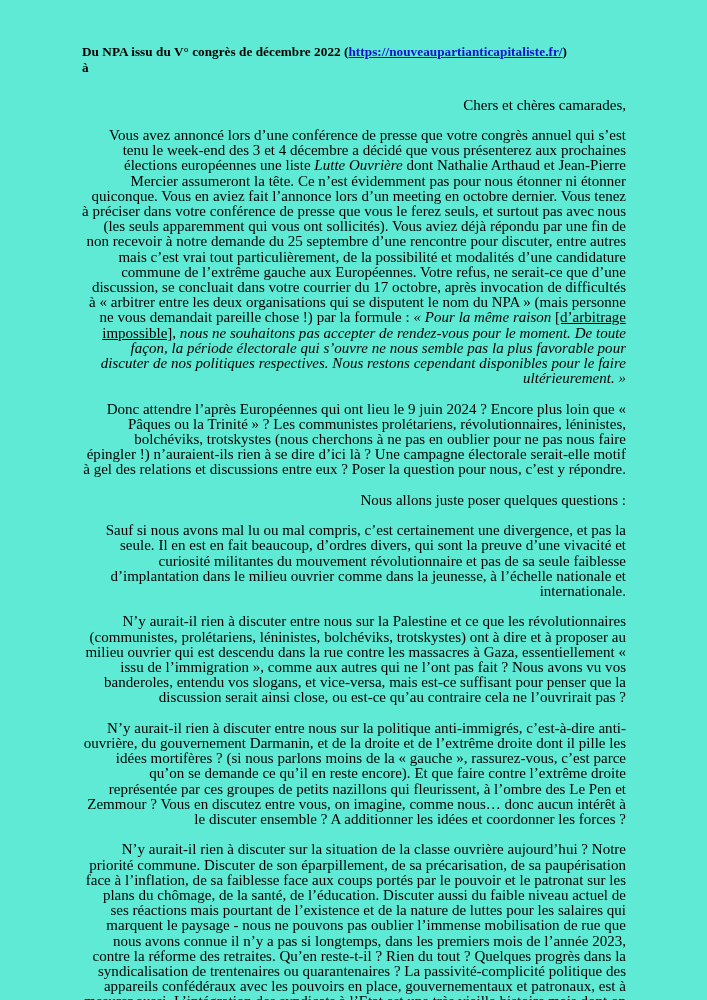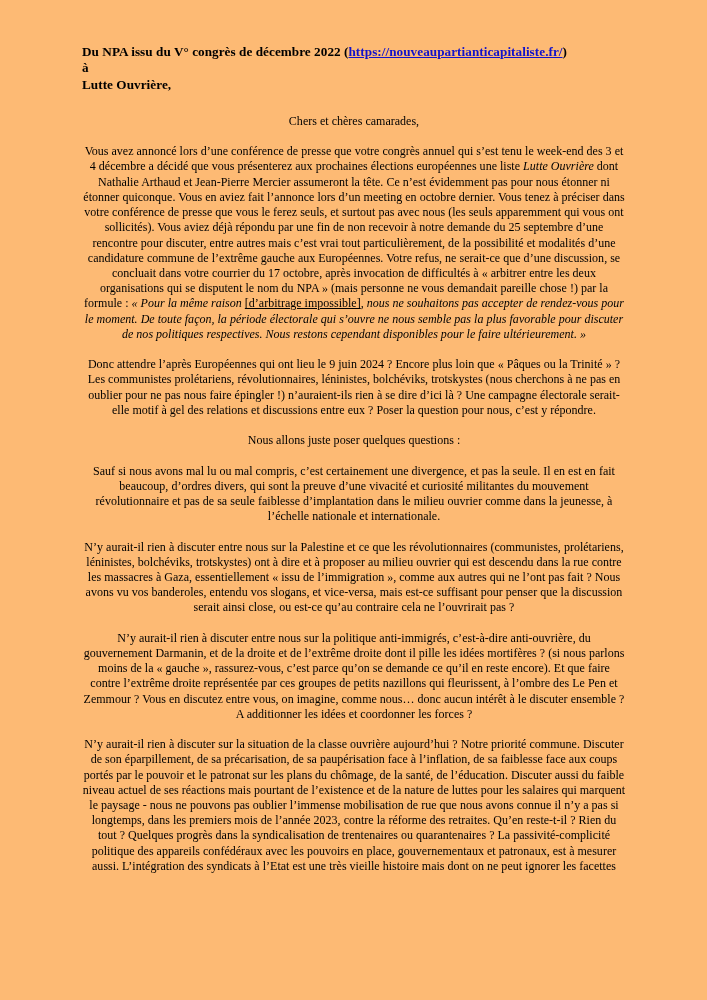--- a/index.html
+++ b/index.html
@@ -13,21 +13,21 @@
     height: 1000px;
     overflow: hidden;
     font-family: "Liberation Serif", "DejaVu Serif", serif;
     color: #000000;
     -webkit-font-smoothing: antialiased;
   }
   .page {
     position: relative;
     width: 707px;
     height: 1000px;
-    background: #fdba74;
+    background: #5eead4;
     box-sizing: border-box;
   }
   .content {
     position: absolute;
     left: 82px;
     top: 44px;
     width: 544px;
   }
   .header-block {
     font-weight: bold;
@@ -41,42 +41,41 @@
   a.url-link {
     color: #1111cc;
     text-decoration: underline;
     font-weight: bold;
   }
   .body-block {
     margin-top: 21px;
   }
   p.para {
     margin: 0 0 15.2px 0;
-    font-size: 12px;
+    font-size: 15px;
     line-height: 15.2px;
-    text-align: center;
+    text-align: right;
     letter-spacing: 0.01px;
     word-spacing: 0.02px;
   }
   p.salutation {
     margin-bottom: 15.2px;
   }
   .it { font-style: italic; }
   .ro { font-style: normal; text-decoration: underline; }
 </style>
 </head>
 <body>
 
 <div class="page">
   <div class="content">
 
     <div class="header-block">
       <div class="header-line"><span>Du NPA issu du V</span><span>°</span><span> congrès de décembre 2022 (</span><a href="#" class="url-link" style="color: rgb(17, 17, 204);">https://nouveaupartianticapitaliste.fr/</a><span>)</span></div>
       <div class="header-line">à</div>
-      <div class="header-line">Lutte Ouvrière,</div>
     </div>
 
     <div class="body-block">
 
       <p class="para salutation">Chers et chères camarades,</p>
 
       <p class="para"><span>Vous avez annoncé lors d’une conférence de presse que votre congrès annuel qui s’est tenu le week-end des 3 et 4 décembre a décidé que vous présenterez aux prochaines élections européennes une liste </span><span class="it">Lutte Ouvrière</span><span> dont Nathalie Arthaud et Jean-Pierre Mercier assumeront la tête. Ce n’est évidemment pas pour nous étonner ni étonner quiconque. Vous en aviez fait l’annonce lors d’un meeting en octobre dernier. Vous tenez à préciser dans votre conférence de presse que vous le ferez seuls, et surtout pas avec nous (les seuls apparemment qui vous ont sollicités). Vous aviez déjà répondu par une fin de non recevoir à notre demande du 25 septembre d’une rencontre pour discuter, entre autres mais c’est vrai tout particulièrement, de la possibilité et modalités d’une candidature commune de l’extrême gauche aux Européennes. Votre refus, ne serait-ce que d’une discussion, se concluait dans votre courrier du 17 octobre, après invocation de difficultés à « arbitrer entre les deux organisations qui se disputent le nom du NPA » (mais personne ne vous demandait pareille chose !) par la formule : </span><span class="it">« Pour la même raison </span><span class="ro">[d’arbitrage impossible]</span><span class="it">, nous ne souhaitons pas accepter de rendez-vous pour le moment. De toute façon, la période électorale qui s’ouvre ne nous semble pas la plus favorable pour discuter de nos politiques respectives. Nous restons cependant disponibles pour le faire ultérieurement. »</span></p>
 
       <p class="para">Donc attendre l’après Européennes qui ont lieu le 9 juin 2024 ? Encore plus loin que « Pâques ou la Trinité » ? Les communistes prolétariens, révolutionnaires, léninistes, bolchéviks, trotskystes (nous cherchons à ne pas en oublier pour ne pas nous faire épingler !) n’auraient-ils rien à se dire d’ici là ? Une campagne électorale serait-elle motif à gel des relations et discussions entre eux ? Poser la question pour nous, c’est y répondre.</p>
 

